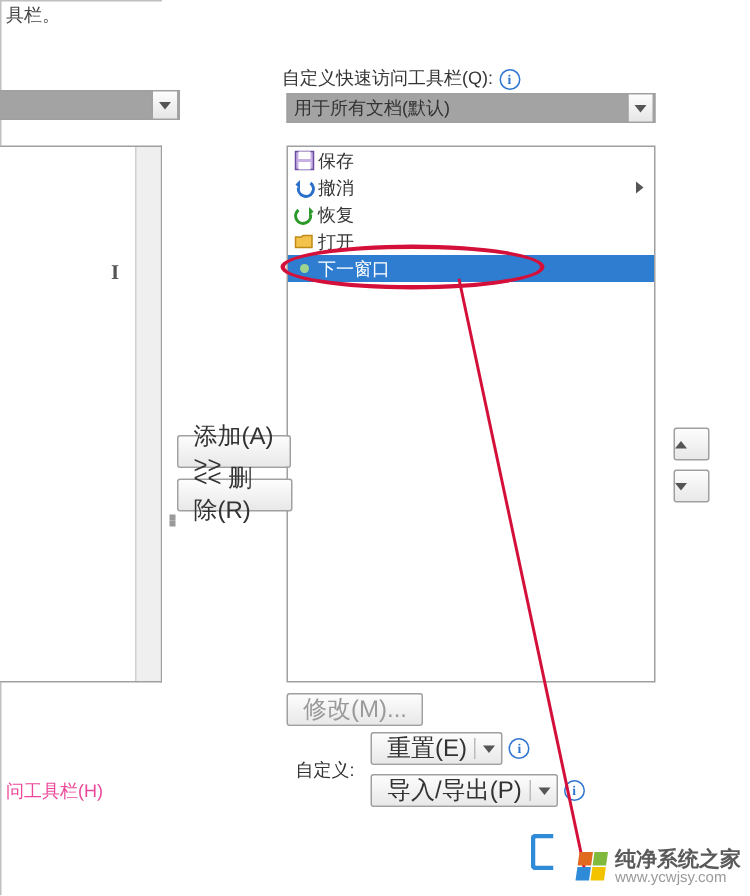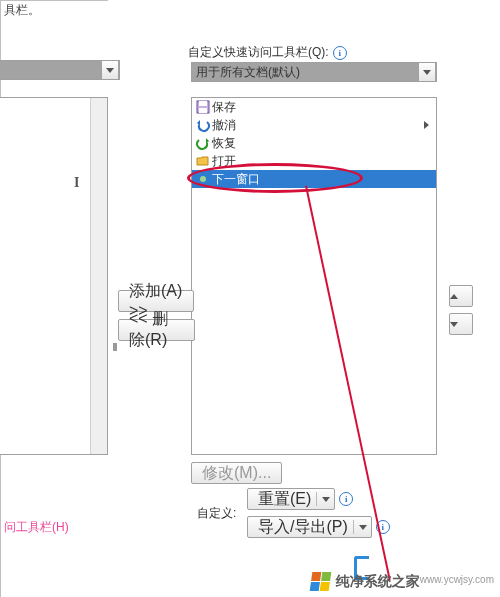--- a/index.html
+++ b/index.html
@@ -175,17 +175,17 @@
 
 <div style="position:absolute;left:354px;bottom:17px;width:12px;height:18px;border:3px solid #2f8ad8;border-right:none;border-radius:3px 0 0 3px"></div>
 
 <div class="watermark">
   <div class="win-logo">
       <div></div>
       <div></div>
       <div></div>
       <div></div>
     </div>
-  <div style="display:flex;line-height:1.1">
+  <div style="display:flex;flex-direction:column;line-height:1.1">
     <span style="font-size:14px;color:#5a5a5a;font-weight:bold">纯净系统之家</span>
     <span style="font-size:10px;color:#9a9a9a">www.ycwjsy.com</span>
   </div>
 </div>
 
 </body></html>

